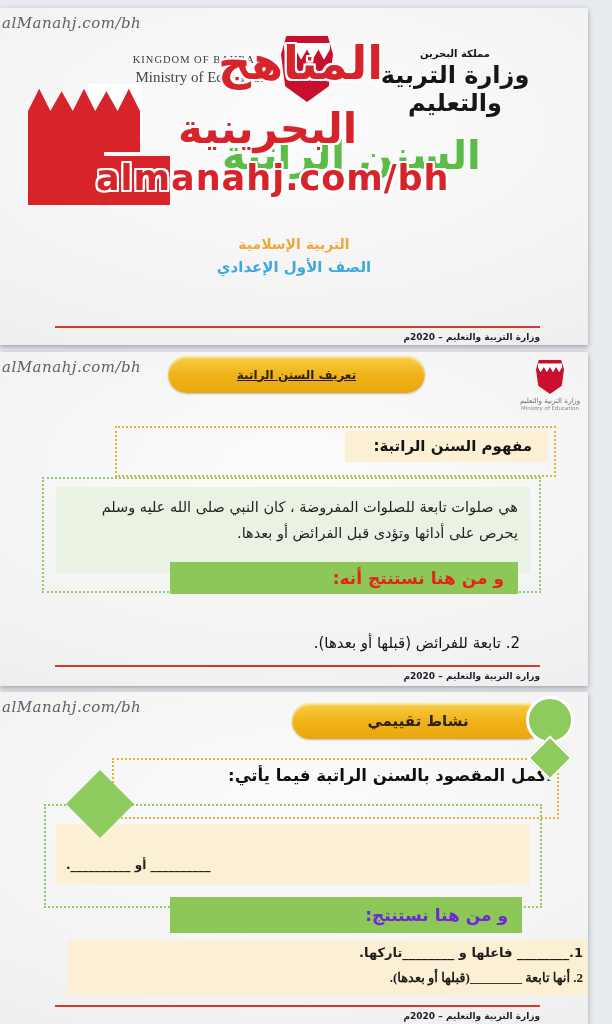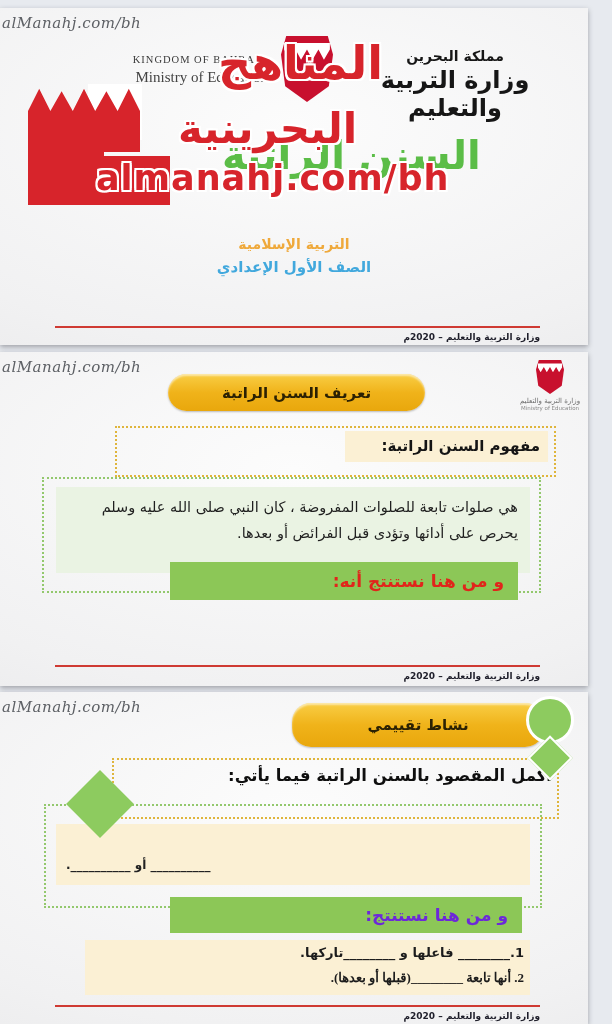--- a/index.html
+++ b/index.html
@@ -22,21 +22,21 @@
     font-family:"DejaVu Serif",serif;font-style:italic;
     font-size:15px;color:#5d6065;letter-spacing:.5px;z-index:6;
   }
   .abs{position:absolute;}
   .rtl{direction:rtl;unicode-bidi:plaintext;}
   
   .en-head{left:88px;top:46px;width:180px;text-align:right;color:#3a3a3a;z-index:0;}
   .en-head .k{font-family:"Liberation Serif",serif;font-size:10.5px;letter-spacing:1px;}
   .en-head .m{font-family:"Liberation Serif",serif;font-size:15px;margin-top:4px;color:#444;}
   .ar-head{left:340px;top:40px;width:230px;text-align:center;color:#161616;z-index:0;}
-  .ar-head .small{font-size:14px;font-weight:bold;}
+  .ar-head .small{font-size:10px;font-weight:bold;}
   .ar-head .big{font-size:24px;font-weight:bold;margin-top:2px;}
   
   .emblem{position:relative;}
   .emblem .shield{position:absolute;inset:0;background:#c8102e;
     clip-path:polygon(10% 0,90% 0,100% 28%,92% 76%,50% 100%,8% 76%,0 28%);}
   .emblem .band{position:absolute;left:6%;right:6%;top:10%;height:26%;background:#fff;
     clip-path:polygon(0 0,100% 0,100% 40%,87% 100%,75% 40%,62% 100%,50% 40%,37% 100%,25% 40%,12% 100%,0 40%);}
   
   .flag-white{left:88px;top:76px;width:54px;height:56px;background:#fff;z-index:1;}
   .flag-zig{left:28px;top:78px;width:112px;height:66px;background:#d7242b;z-index:2;
@@ -66,21 +66,21 @@
   .gbox{border:2px dotted #93c86d;z-index:0;}
   .cream{background:#fbf0d4;}
   .defbox{background:#eaf3e3;}
   .diamond{background:#8dcb5f;transform:rotate(45deg);}
   .gcircle{background:#8dcb5f;border:3px solid #fff;border-radius:50%;z-index:3;}
   
   .s2-logo{left:516px;top:8px;width:68px;text-align:center;z-index:1;}
   .s2-logo .cap-ar{font-size:7px;color:#6d6d6d;margin-top:3px;white-space:nowrap;}
   .s2-logo .cap-en{font-size:5.5px;color:#8a8a8a;white-space:nowrap;}
   .s2-heading{left:345px;top:79px;width:203px;height:31px;line-height:31px;
-    text-align:right;padding-right:8px;box-sizing:border-box;
+    text-align:right;padding-right:16px;box-sizing:border-box;
     font-weight:bold;font-size:15px;color:#141414;z-index:1;}
   .s2-def{left:56px;top:135px;width:474px;height:86px;z-index:1;
     padding:7px 12px;box-sizing:border-box;text-align:right;
     font-size:14.5px;color:#1f1f1f;line-height:1.8;}
   .s2-item{right:68px;font-size:15px;color:#141414;z-index:1;}
   
   .s3-question{right:36px;top:74px;font-weight:bold;font-size:16.5px;color:#0f0f0f;z-index:2;}
   .s3-fill1{position:absolute;top:8px;right:8px;white-space:nowrap;font-weight:bold;font-size:12px;color:#222;}
   .s3-fill2{position:absolute;top:34px;left:10px;white-space:nowrap;font-weight:bold;font-size:12px;color:#222;}
   .s3-item{position:absolute;right:6px;font-weight:bold;font-size:13px;color:#1c1c1c;white-space:nowrap;}
@@ -121,73 +121,74 @@
   <div class="abs grade rtl">الصف الأول الإعدادي</div>
   <div class="abs subject rtl">التربية الإسلامية</div>
 
   <div class="abs foot-line" style="top:318px;"></div>
   <div class="abs foot-text rtl" style="top:324px;">وزارة التربية والتعليم – 2020م</div>
 </section>
 
 <section class="slide" id="slide2">
   <div class="wm">alManahj.com/bh</div>
 
-  <div class="abs pill" style="left:168px;top:22px;width:257px;height:37px;font-size:15px;">
+  <div class="abs pill" style="left:168px;top:4px;width:257px;height:37px;font-size:12px;text-decoration:underline;">
     <span class="rtl">تعريف السنن الراتبة</span>
   </div>
 
   <div class="abs s2-logo">
     <div style="width:28px;height:34px;margin:0 auto;">
       <div class="emblem" style="width:28px;height:34px;">
         <div class="shield"></div>
         <div class="band"></div>
       </div>
     </div>
     <div class="cap-ar rtl">وزارة التربية والتعليم</div>
     <div class="cap-en">Ministry of Education</div>
   </div>
 
   <div class="abs ybox" style="left:115px;top:74px;width:437px;height:47px;"></div>
   <div class="abs cream s2-heading rtl">مفهوم السنن الراتبة:</div>
 
   <div class="abs gbox" style="left:42px;top:125px;width:495px;height:112px;"></div>
   <div class="abs defbox s2-def rtl">هي صلوات تابعة للصلوات المفروضة ، كان النبي صلى الله عليه وسلم يحرص على أدائها وتؤدى قبل الفرائض أو بعدها.</div>
 
-  <div class="abs banner" style="left:170px;top:210px;width:348px;height:38px;">
+  <div class="abs banner" style="left:170px;top:210px;width:348px;height:32px;">
     <span class="rtl" style="color:#e1251b;font-size:17px;">و من هنا نستنتج أنه:</span>
   </div>
 
+  <div class="abs s2-item rtl" style="top:282px;">2. تابعة للفرائض (قبلها أو بعدها).</div>
 
   <div class="abs foot-line" style="top:313px;"></div>
   <div class="abs foot-text rtl" style="top:319px;">وزارة التربية والتعليم – 2020م</div>
 </section>
 
 <section class="slide" id="slide3">
   <div class="wm">alManahj.com/bh</div>
 
-  <div class="abs pill" style="left:292px;top:11px;width:252px;height:44px;font-size:15px;">
+  <div class="abs pill" style="left:292px;top:11px;width:252px;height:36px;font-size:15px;">
     <span class="rtl">نشاط تقييمي</span>
   </div>
   <div class="abs gcircle" style="left:526px;top:4px;width:42px;height:42px;"></div>
   <div class="abs diamond" style="left:534px;top:50px;width:28px;height:28px;border:2px solid #fff;z-index:3;"></div>
 
   <div class="abs ybox" style="left:112px;top:66px;width:443px;height:57px;"></div>
   <div class="abs s3-question rtl">أكمل المقصود بالسنن الراتبة فيما يأتي:</div>
 
   <div class="abs gbox" style="left:44px;top:112px;width:494px;height:100px;"></div>
   <div class="abs diamond" style="left:76px;top:88px;width:48px;height:48px;z-index:2;"></div>
 
   <div class="abs cream" style="left:56px;top:132px;width:474px;height:61px;z-index:1;">
     <div class="s3-fill2 rtl">__________ أو __________.</div>
   </div>
 
   <div class="abs banner" style="left:170px;top:205px;width:352px;height:36px;">
     <span class="rtl" style="color:#6d28d9;font-size:17px;">و من هنا نستنتج:</span>
   </div>
 
-  <div class="abs cream" style="left:85px;top:248px;width:445px;height:55px;z-index:1;">
+  <div class="abs cream" style="left:68px;top:248px;width:521px;height:55px;z-index:1;">
     <div class="s3-item rtl" style="top:5px;">1.________ فاعلها و ________تاركها.</div>
     <div class="s3-item rtl" style="top:30px;font-family:Liberation Serif, serif;">2. أنها تابعة ________(قبلها أو بعدها).</div>
   </div>
 
   <div class="abs foot-line" style="top:313px;"></div>
   <div class="abs foot-text rtl" style="top:319px;">وزارة التربية والتعليم – 2020م</div>
 </section>
 
 </body></html>

